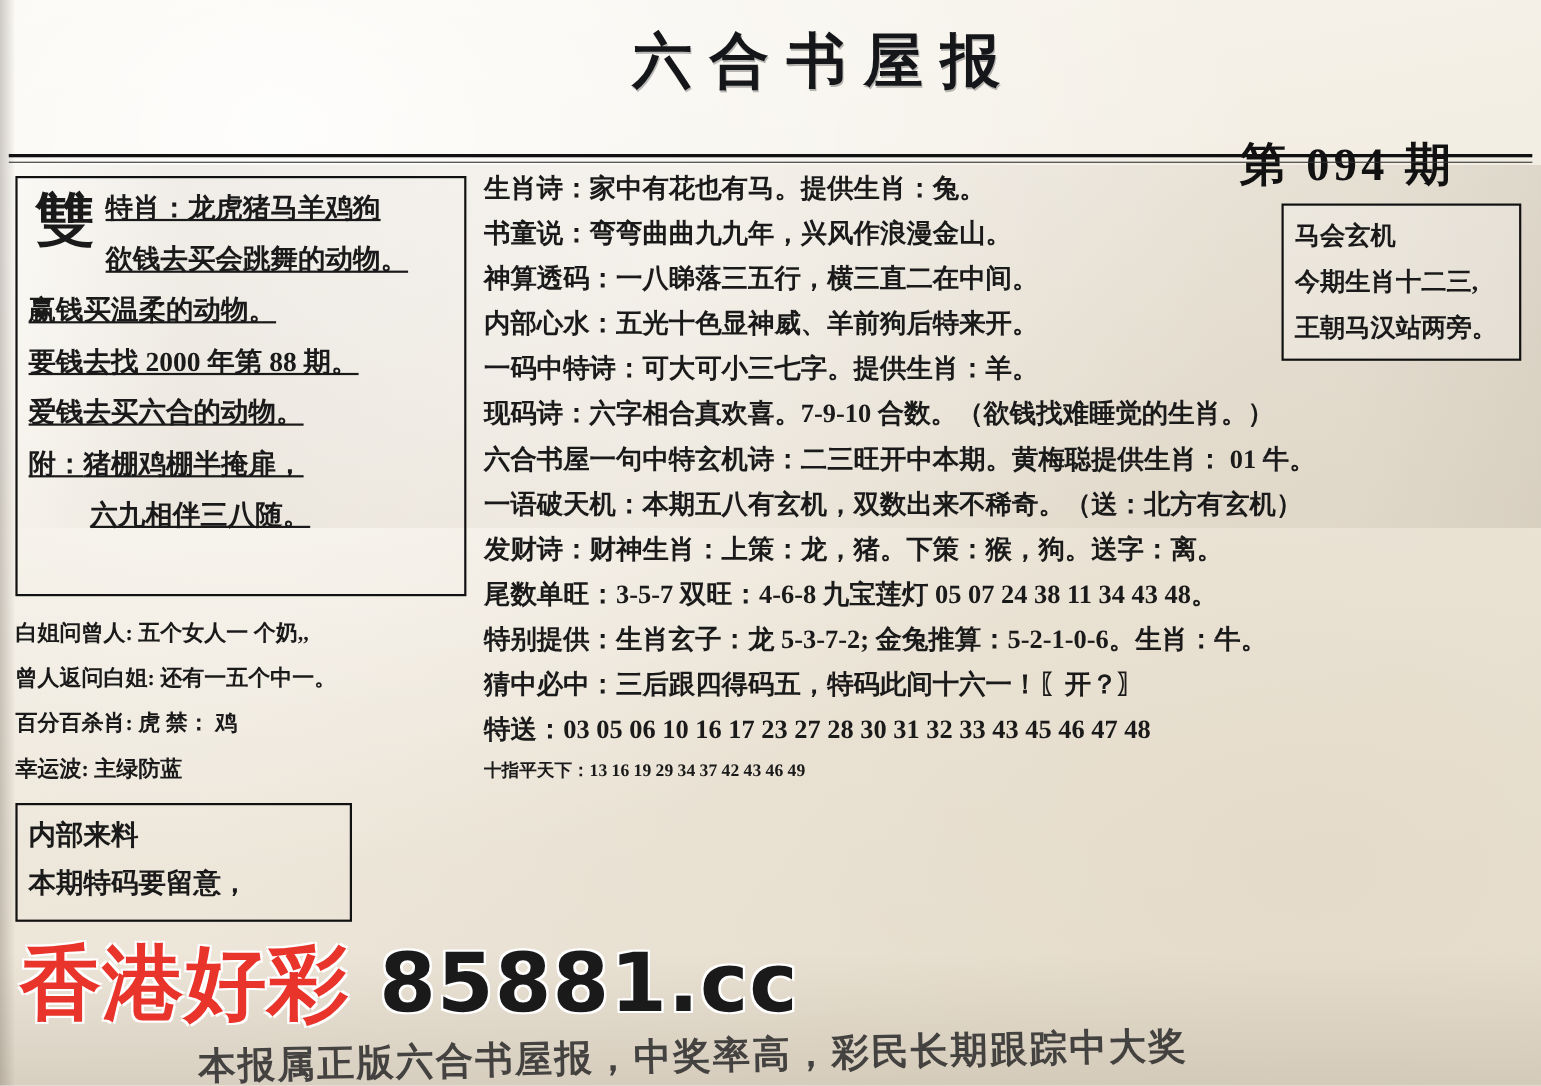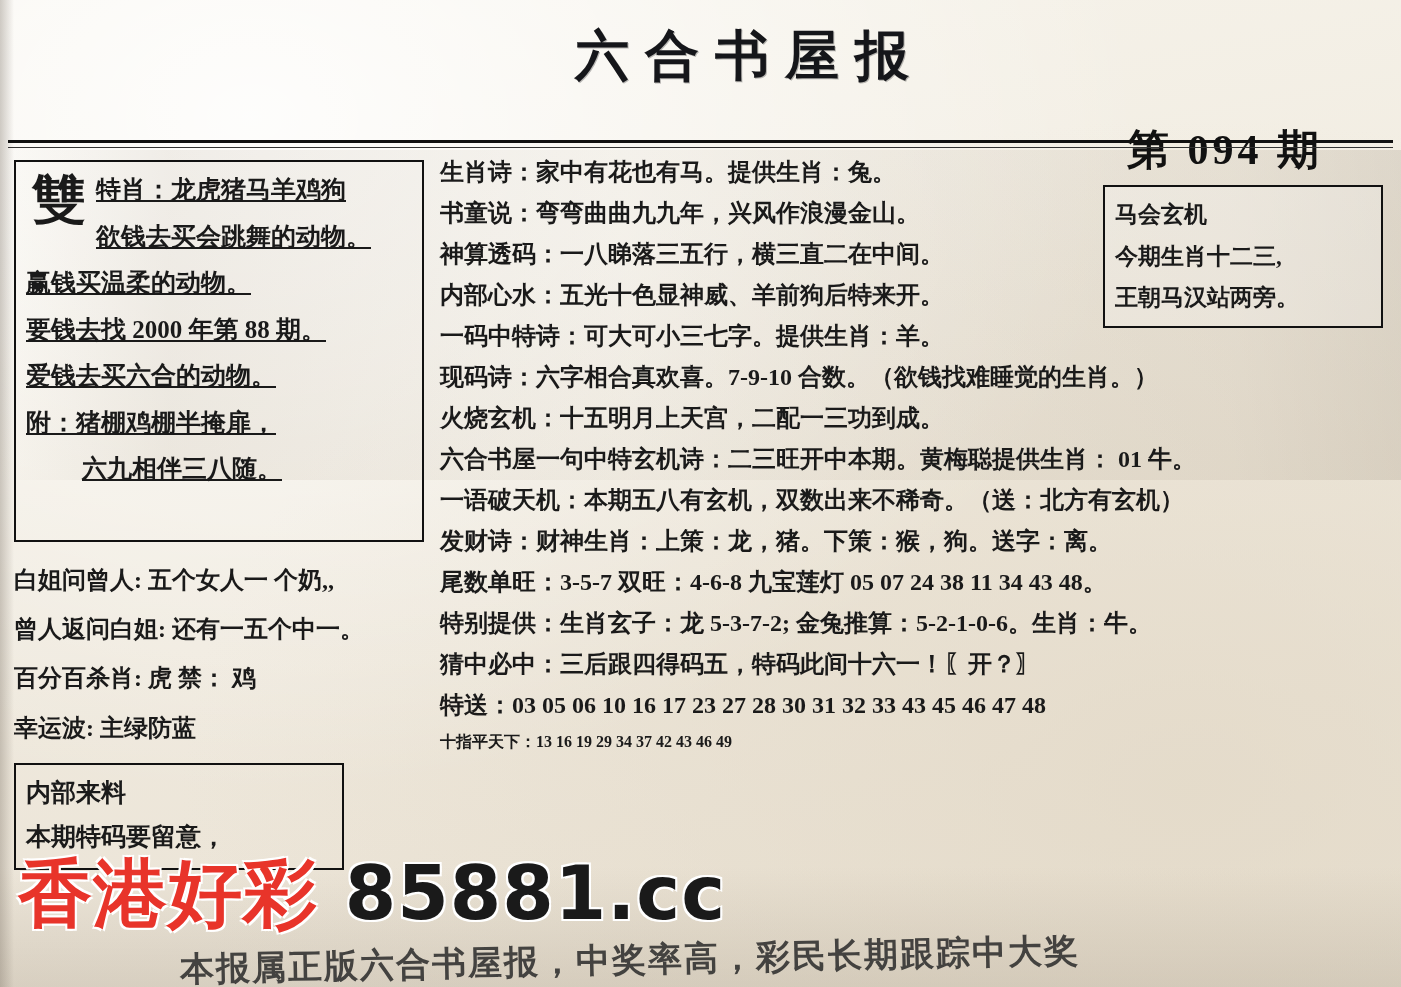--- a/index.html
+++ b/index.html
@@ -112,35 +112,35 @@
   }
   .box-main p {
     margin: 0 0 6px 0;
     text-decoration: underline;
   }
   .indent {
     padding-left: 56px;
   }
   .mid-lines {
     margin-top: 14px;
-    font-size: 24px;
+    font-size: 20px;
     font-weight: bold;
     line-height: 2.05;
   }
   .mid-lines .lbl {
     letter-spacing: 0px;
   }
   .box-inner {
     margin-top: 10px;
     border: 2px solid #111;
     padding: 6px 22px 10px 10px;
     font-size: 25px;
     font-weight: bold;
     line-height: 1.75;
-    width: 330px;
+    width: 306px;
     box-sizing: border-box;
   }
 
   
   .center-col {
     position: absolute;
     left: 440px;
     top: 160px;
     width: 880px;
     font-size: 24px;
@@ -153,21 +153,21 @@
   }
   .line.small {
     font-size: 16px;
   }
 
   
   .right-box {
     position: absolute;
     right: 18px;
     top: 185px;
-    width: 280px;
+    width: 218px;
     border: 2px solid #111;
     padding: 8px 10px;
     font-size: 23px;
     font-weight: bold;
     line-height: 1.75;
     box-sizing: border-box;
     background: rgba(255,255,255,0.25);
   }
   .right-box .ttl {
     margin-bottom: 2px;
@@ -285,23 +285,20 @@
   <div class="line">
     <span>内部心水：</span><span>五光十色显神威、羊前狗后特来开。</span>
   </div>
   <div class="line">
     <span>一码中特诗：</span><span>可大可小三七字。提供生肖：羊。</span>
   </div>
   <div class="line">
     <span>现码诗：</span><span>六字相合真欢喜。7-9-10 合数。（欲钱找难睡觉的生肖。）</span>
   </div>
   <div class="line">
-    <span>火烧玄机：</span><span>十五明月上天宫，二配一三功到成。</span>
-  </div>
-  <div class="line">
     <span>六合书屋一句中特玄机诗：</span><span>二三旺开中本期。黄梅聪提供生肖： 01 牛。</span>
   </div>
   <div class="line">
     <span>一语破天机：</span><span>本期五八有玄机，双数出来不稀奇。（送：北方有玄机）</span>
   </div>
   <div class="line">
     <span>发财诗：</span><span>财神生肖：上策：龙，猪。下策：猴，狗。送字：离。</span>
   </div>
   <div class="line">
     <span>尾数单旺：</span><span>3-5-7 双旺：4-6-8 九宝莲灯 05 07 24 38 11 34 43 48。</span>

